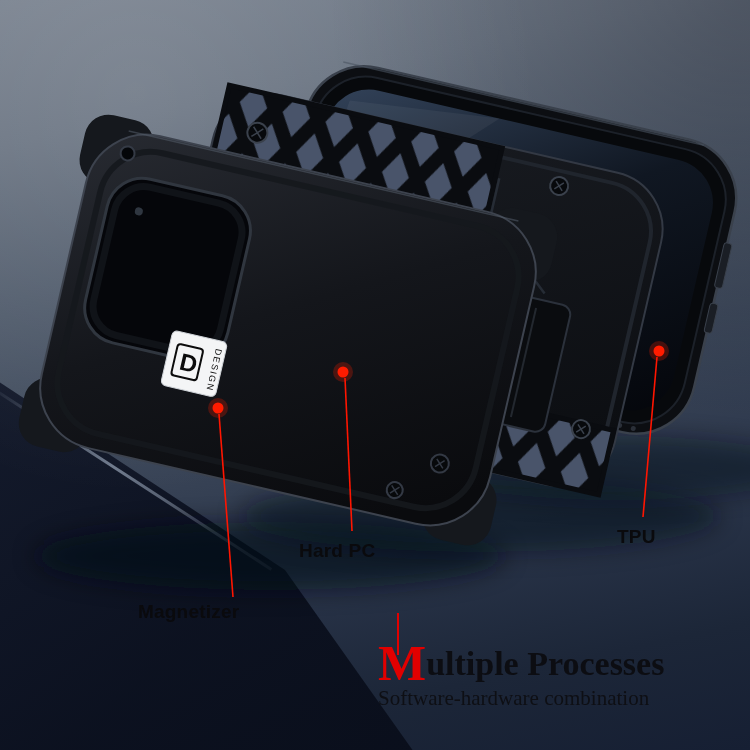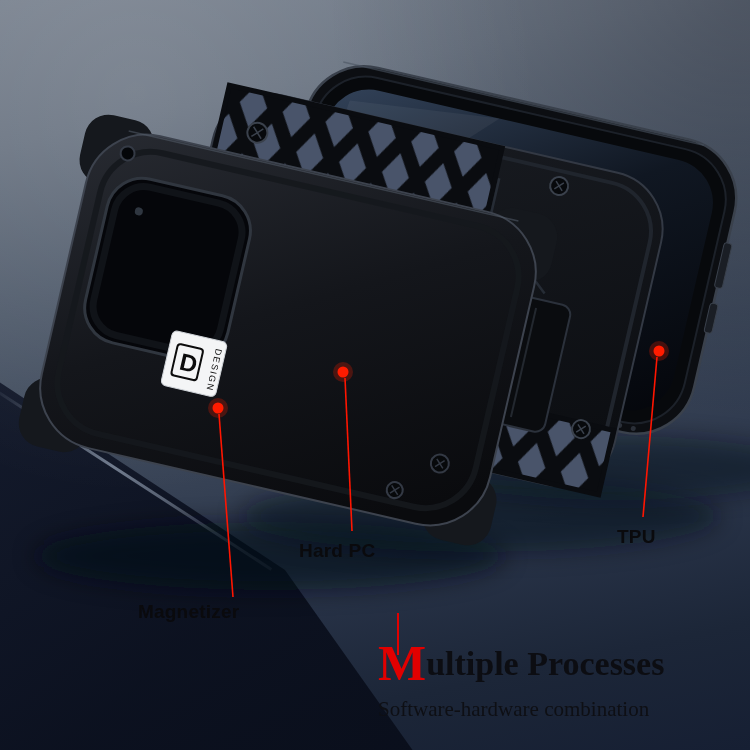--- a/index.html
+++ b/index.html
@@ -20,21 +20,21 @@
   svg.scene{position:absolute;inset:0;}
   .callout{position:absolute;font-weight:bold;font-size:19px;color:#0a0a0d;letter-spacing:.2px;}
   .callout-magnetizer{left:138px;top:601px;}
   .callout-hardpc{left:299px;top:540px;}
   .callout-tpu{left:617px;top:526px;text-align:center;}
   .accent-line{position:absolute;left:397px;top:613px;width:2px;height:42px;background:#e10000;}
   .title-block{position:absolute;left:378px;top:644px;width:330px;text-align:left;}
   .title-line{font-family:"Liberation Serif",serif;font-weight:700;font-size:34px;
     color:#0c0d12;white-space:nowrap;line-height:1.2;}
   .title-initial{color:#e10000;font-size:51px;vertical-align:-5px;line-height:0;}
-  .subtitle{font-family:"Liberation Serif",serif;font-size:21px;color:#0e0f14;margin-top:12px;}
+  .subtitle{font-family:"Liberation Serif",serif;font-size:21px;color:#0e0f14;margin-top:1px;}
 </style>
 </head>
 <body>
 
 <div class="stage">
   <div class="bg-base"></div>
   <div class="bg-table"></div>
   <div class="bg-edge"></div>
   <div class="bg-vignette"></div>
 

